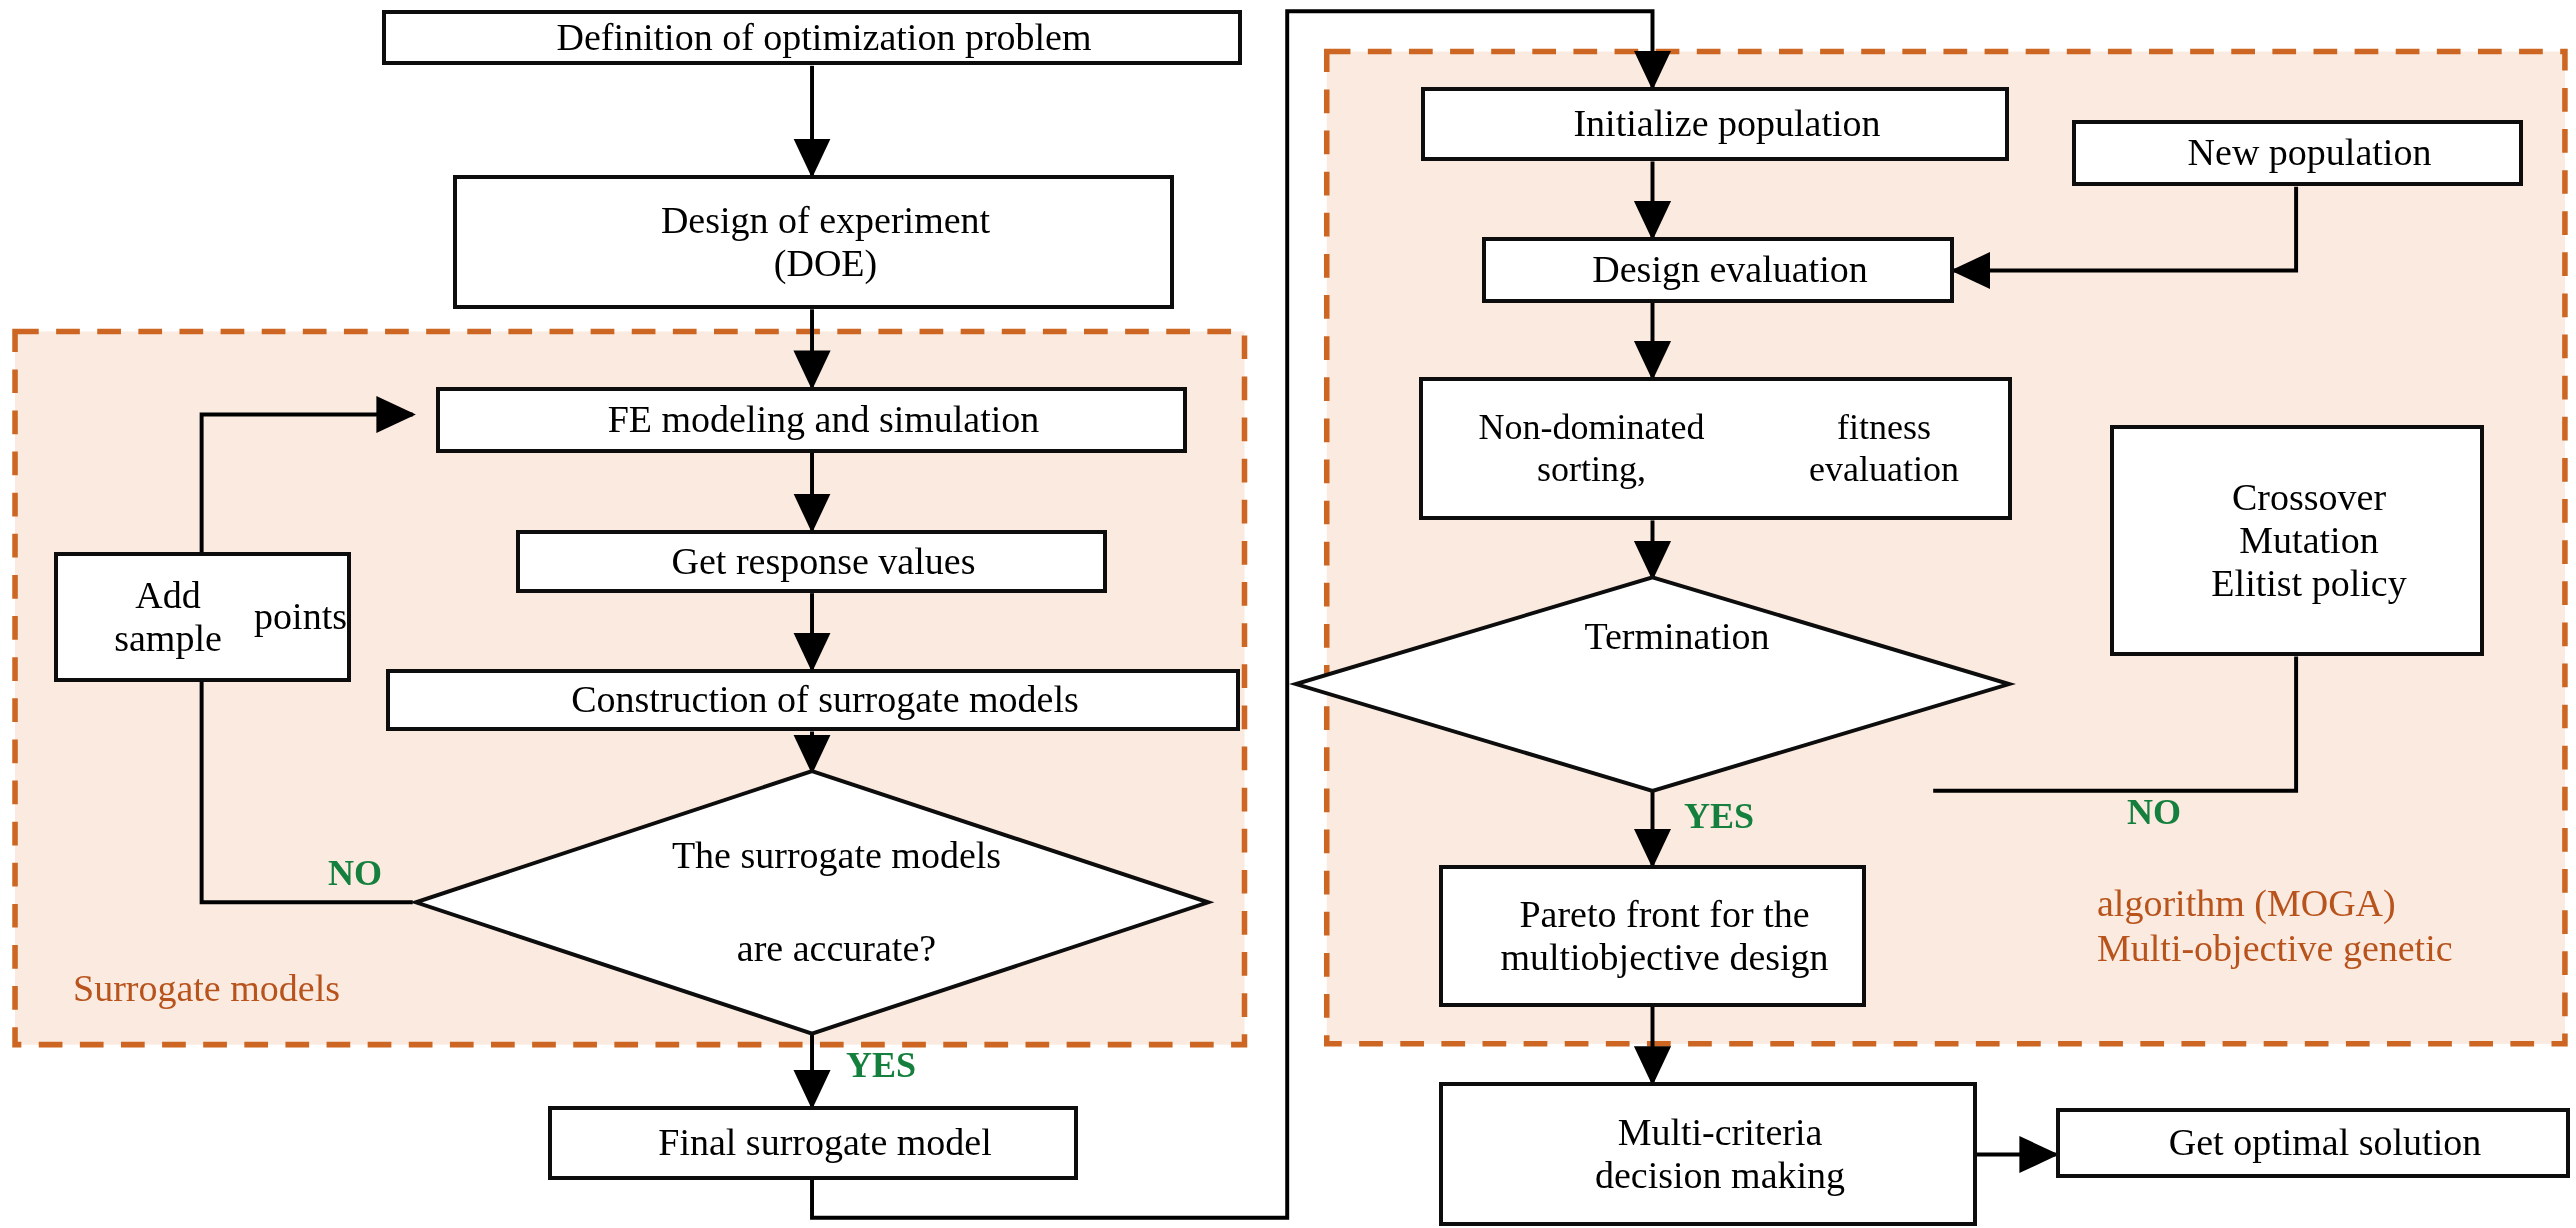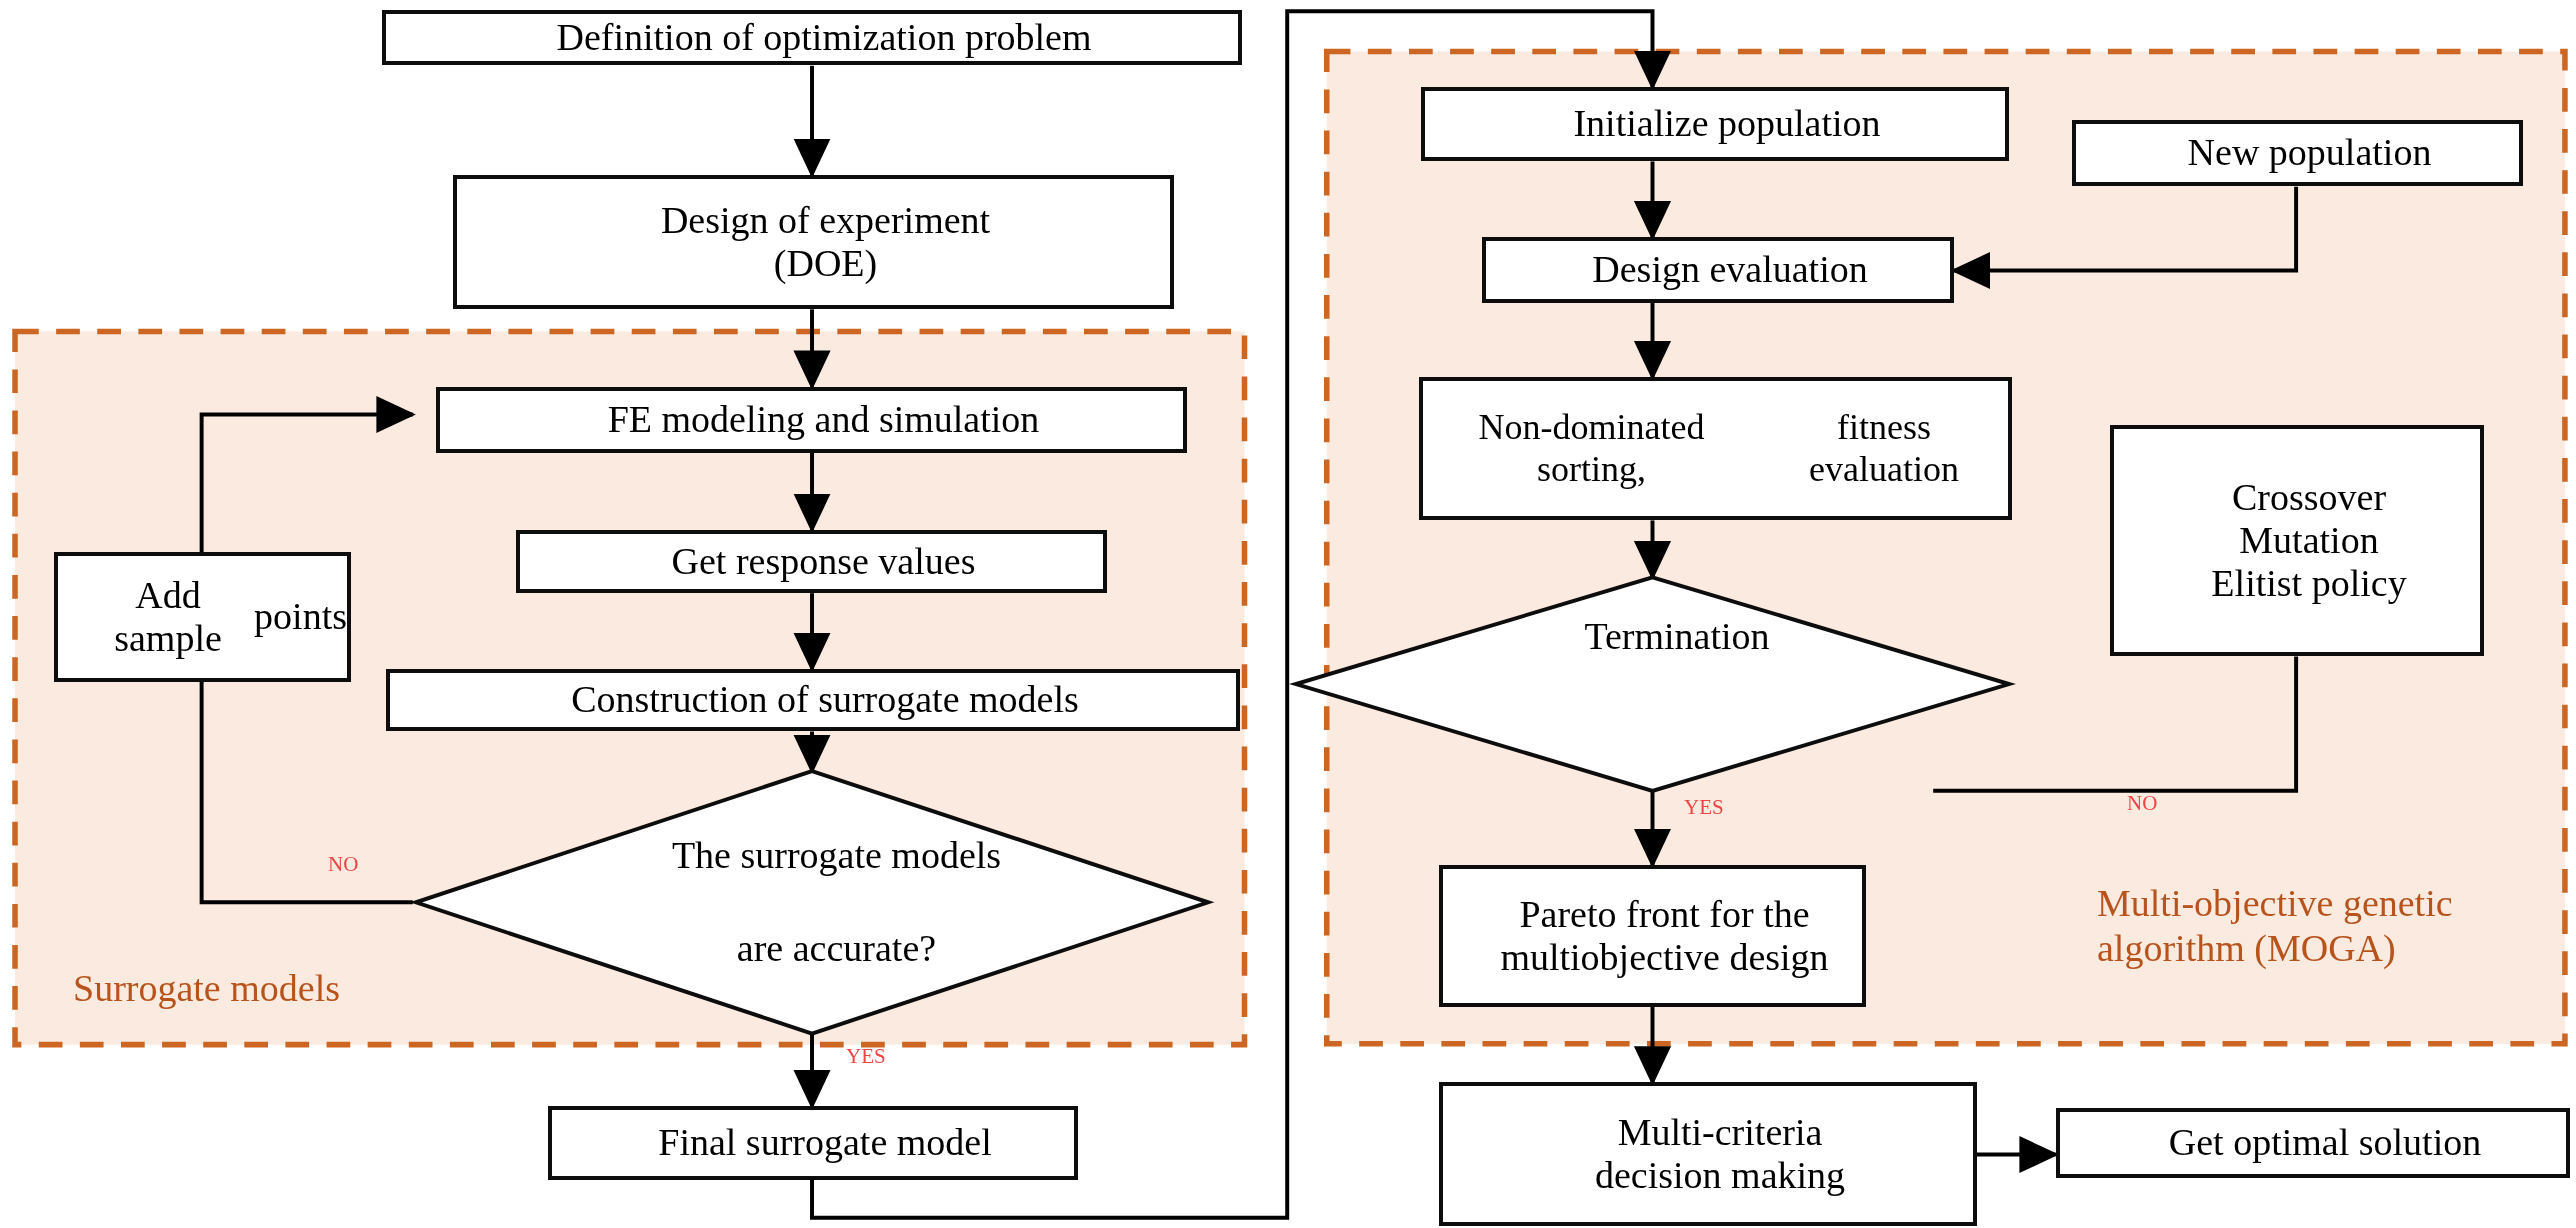--- a/index.html
+++ b/index.html
@@ -6,22 +6,22 @@
   #root{position:relative;width:2576px;height:1229px;background:#ffffff;
         font-family:"Liberation Serif","DejaVu Serif",serif;overflow:hidden;}
   svg.layer{position:absolute;left:0;top:0;width:2576px;height:1229px;}
   .node{position:absolute;display:flex;align-items:center;justify-content:center;
         text-align:center;background:#ffffff;border:4px solid #0d0d0d;
         box-sizing:border-box;color:#000000;line-height:1.14;
         font-family:"Liberation Serif","DejaVu Serif",serif;}
   .dlabel{position:absolute;display:flex;align-items:center;justify-content:space-between;
           text-align:center;color:#000;pointer-events:none;
           font-family:"Liberation Serif","DejaVu Serif",serif;line-height:1.14;}
-  .edgelabel{position:absolute;color:#ef4444;font-size:21px;
-             font-family:"Liberation Serif","DejaVu Serif",serif;}
+  .edgelabel{position:absolute;color:#15803d;font-size:36px;
+             font-family:"Liberation Serif","DejaVu Serif",serif;font-weight:bold;}
   .grouplabel{position:absolute;color:#B8531C;line-height:1.18;
               font-family:"Liberation Serif","DejaVu Serif",serif;}
   .f48{font-size:38px;padding-left:24px;}
   .f46{font-size:36px;}
   .f44{font-size:38px;}
 </style>
 </head>
 <body>
 
 <div id="root">
@@ -129,18 +129,18 @@
   <div class="node f48" style="left:2056px;top:1108px;width:514px;height:70px;">Get optimal solution</div>
 
   <div class="edgelabel" style="left:328px;top:852px;">NO</div>
   <div class="edgelabel" style="left:846px;top:1044px;">YES</div>
   <div class="edgelabel" style="left:2127px;top:791px;">NO</div>
   <div class="edgelabel" style="left:1684px;top:795px;">YES</div>
 
   <div class="grouplabel f44" style="left:73px;top:966px;">Surrogate models</div>
 
   <div class="grouplabel f48" style="left:2073px;top:881px;width:474px;text-align:left;">
+    <div>algorithm (MOGA)</div>
     <div>Multi-objective genetic</div>
-    <div>algorithm (MOGA)</div>
   </div>
 
 </div>
 
 
 </body></html>

